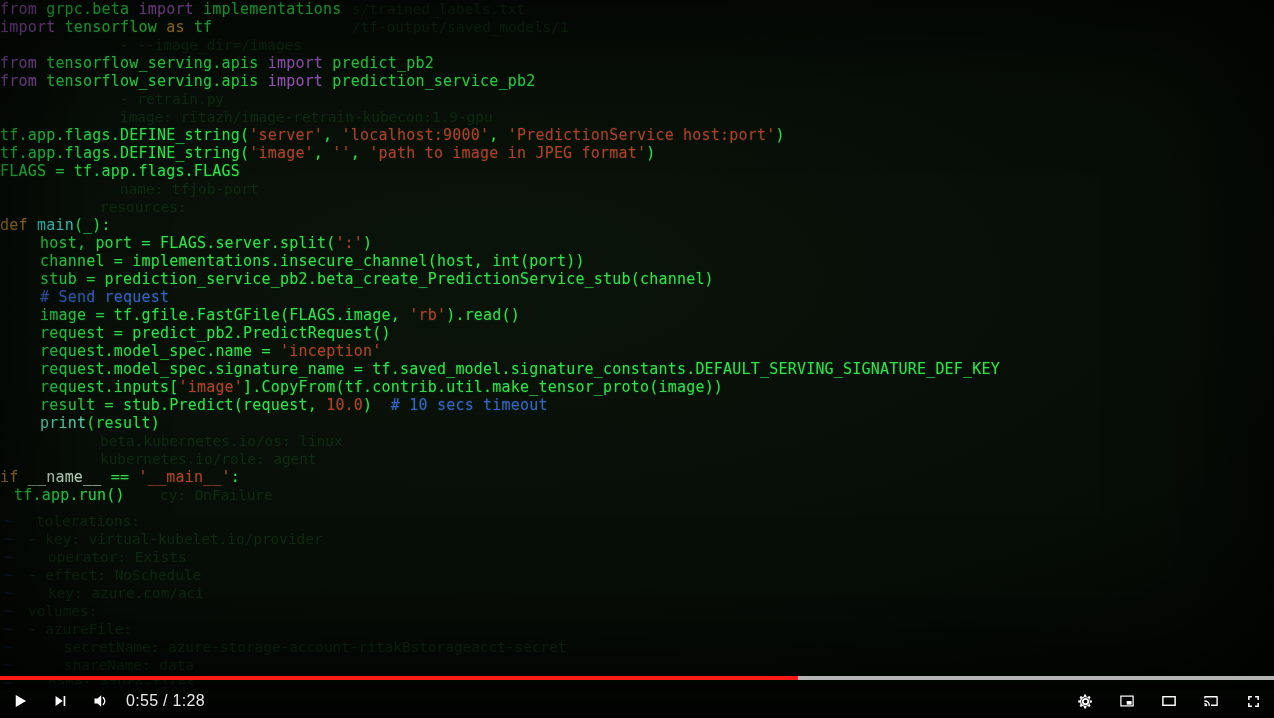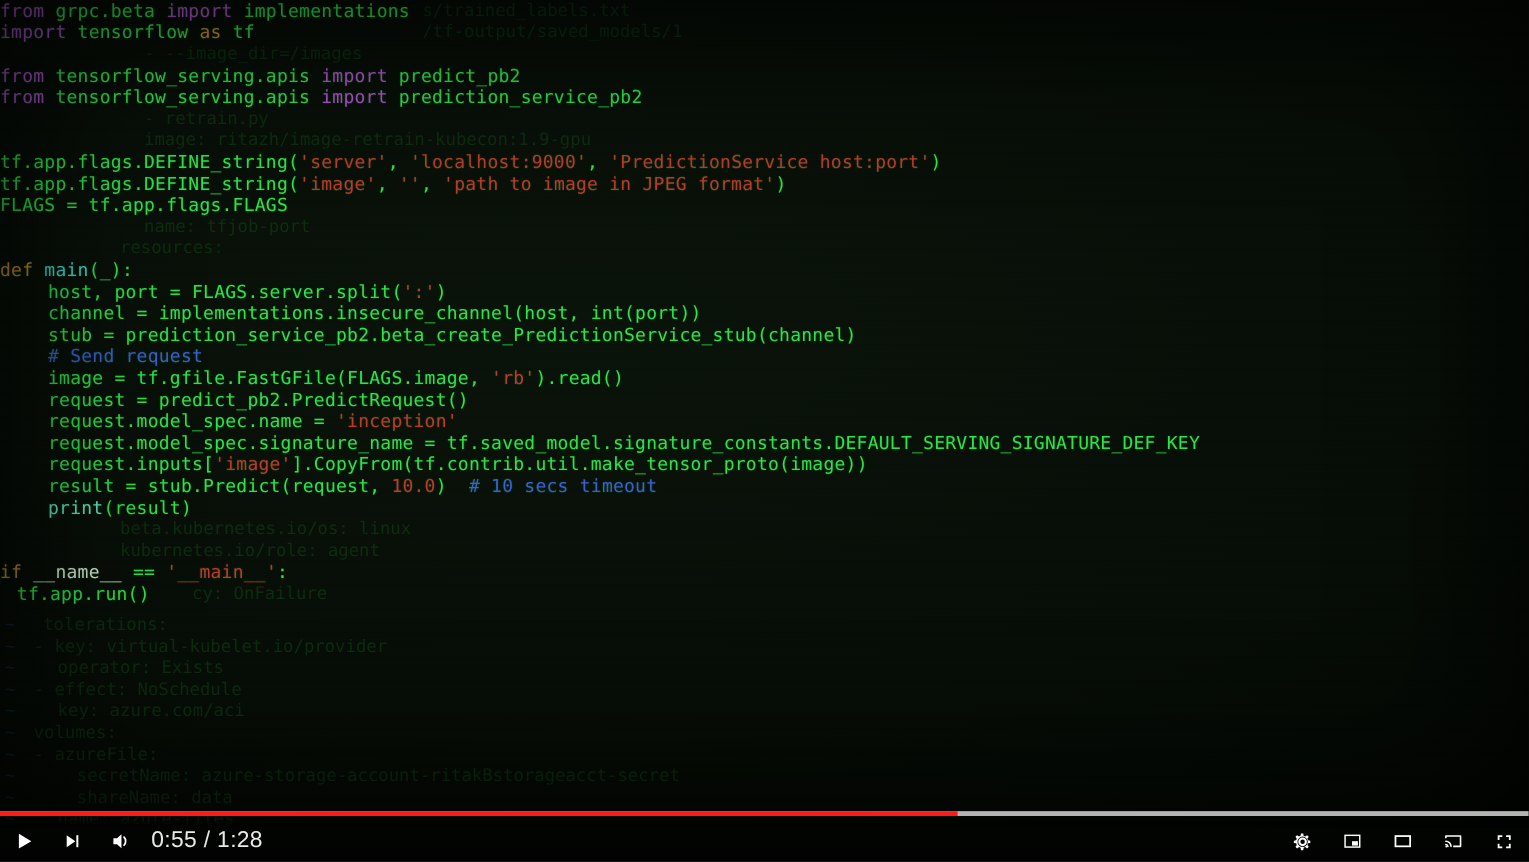--- a/index.html
+++ b/index.html
@@ -87,21 +87,21 @@
     display:flex; align-items:center;
     background:linear-gradient(to bottom, rgba(0,0,0,.55), rgba(0,0,0,.88));
   }
   .ctrl{
     height:34px; width:40px; display:flex; align-items:center; justify-content:center;
     cursor:pointer; flex:0 0 auto;
   }
   .ctrl svg{ display:block; }
   #time-display{
     color:#e9e9e9; font-family:"Liberation Sans", sans-serif;
-    font-size:19px; padding:0 10px 0 6px; white-space:nowrap;
+    font-size:16px; padding:0 10px 0 6px; white-space:nowrap;
     letter-spacing:.3px;
   }
   #ctrl-spacer{ flex:1 1 auto; height:34px; }
   .ctrl-right{ width:42px; }
 </style>
 </head>
 <body>
 
 <div id="video-surface">
 

